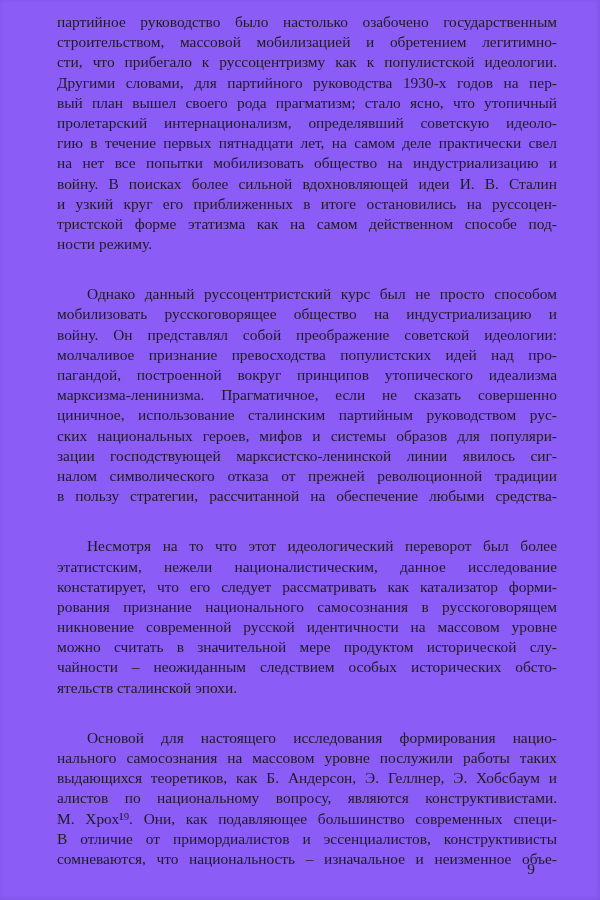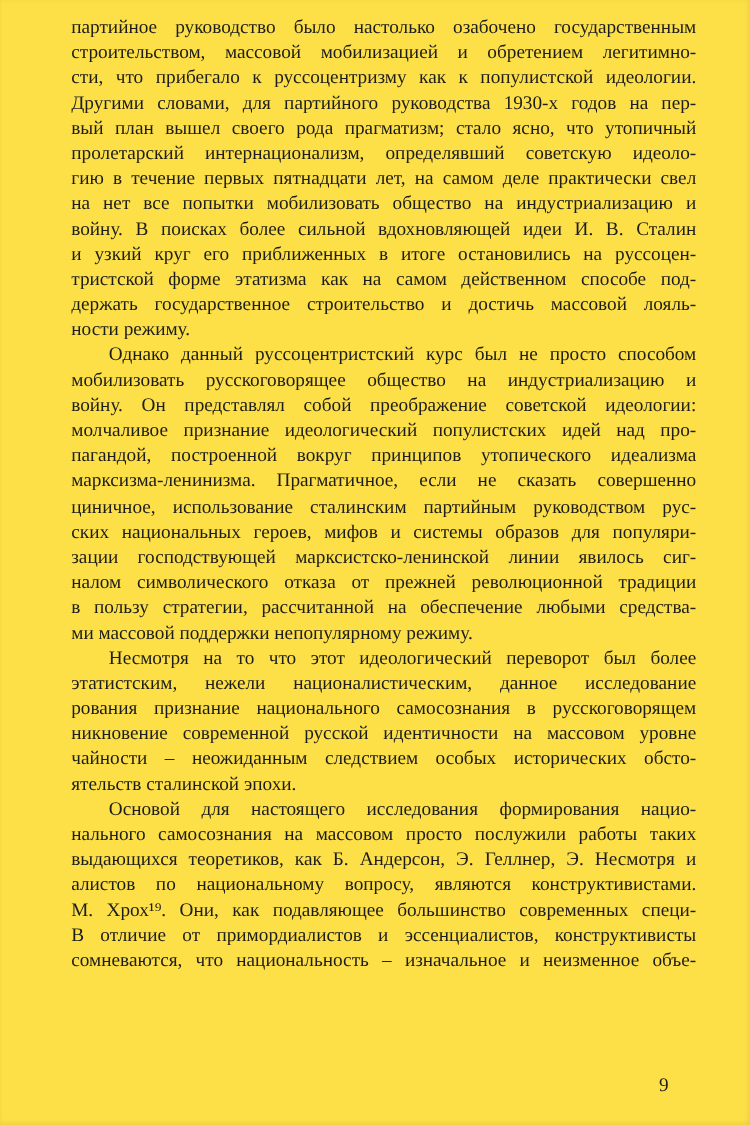--- a/index.html
+++ b/index.html
@@ -5,21 +5,21 @@
   html, body {
     margin: 0;
     padding: 0;
     background: #f4f4f2;
     font-family: "Liberation Serif", "DejaVu Serif", serif;
   }
   .page {
     position: relative;
     width: 600px;
     height: 900px;
-    background: #fde047;
+    background: #8b5cf6;
     box-shadow: inset -2px 0 4px rgba(0,0,0,0.05), inset 0 -2px 4px rgba(0,0,0,0.04);
     overflow: hidden;
   }
   .text-block {
     position: absolute;
     left: 57px;
     top: 12px;
     width: 500px;
     color: #1d1d1d;
     font-size: 15.4px;
@@ -31,20 +31,21 @@
   }
   .line {
     text-align: justify;
     text-align-last: justify;
     white-space: normal;
     height: 20.2px;
     overflow: hidden;
   }
   .line.first-indent {
     padding-left: 30px;
+    margin-top: 30px;
   }
   .line.para-end {
     text-align-last: left;
   }
   .page-number {
     position: absolute;
     left: 57px;
     width: 500px;
     bottom: 22px;
     text-align: right;
@@ -68,49 +69,49 @@
         <div class="line">строительством, массовой мобилизацией и обретением легитимно-</div>
         <div class="line">сти, что прибегало к руссоцентризму как к популистской идеологии.</div>
         <div class="line">Другими словами, для партийного руководства 1930-х годов на пер-</div>
         <div class="line">вый план вышел своего рода прагматизм; стало ясно, что утопичный</div>
         <div class="line">пролетарский интернационализм, определявший советскую идеоло-</div>
         <div class="line">гию в течение первых пятнадцати лет, на самом деле практически свел</div>
         <div class="line">на нет все попытки мобилизовать общество на индустриализацию и</div>
         <div class="line">войну. В поисках более сильной вдохновляющей идеи И. В. Сталин</div>
         <div class="line">и узкий круг его приближенных в итоге остановились на руссоцен-</div>
         <div class="line">тристской форме этатизма как на самом действенном способе под-</div>
-        <div class="line">держать государственное строительство и достичь массовой лояль-</div>
         <div class="line para-end">ности режиму.</div>
       </div>
       <div class="paragraph">
         <div class="line first-indent">Однако данный руссоцентристский курс был не просто способом</div>
         <div class="line">мобилизовать русскоговорящее общество на индустриализацию и</div>
         <div class="line">войну. Он представлял собой преображение советской идеологии:</div>
-        <div class="line">молчаливое признание идеологический популистских идей над про-</div>
+        <div class="line">молчаливое признание превосходства популистских идей над про-</div>
         <div class="line">пагандой, построенной вокруг принципов утопического идеализма</div>
         <div class="line">марксизма-ленинизма. Прагматичное, если не сказать совершенно</div>
         <div class="line">циничное, использование сталинским партийным руководством рус-</div>
         <div class="line">ских национальных героев, мифов и системы образов для популяри-</div>
         <div class="line">зации господствующей марксистско-ленинской линии явилось сиг-</div>
         <div class="line">налом символического отказа от прежней революционной традиции</div>
         <div class="line">в пользу стратегии, рассчитанной на обеспечение любыми средства-</div>
-        <div class="line para-end">ми массовой поддержки непопулярному режиму.</div>
       </div>
       <div class="paragraph">
         <div class="line first-indent">Несмотря на то что этот идеологический переворот был более</div>
         <div class="line">этатистским, нежели националистическим, данное исследование</div>
+        <div class="line">констатирует, что его следует рассматривать как катализатор форми-</div>
         <div class="line">рования признание национального самосознания в русскоговорящем</div>
         <div class="line">никновение современной русской идентичности на массовом уровне</div>
+        <div class="line">можно считать в значительной мере продуктом исторической слу-</div>
         <div class="line">чайности – неожиданным следствием особых исторических обсто-</div>
         <div class="line para-end">ятельств сталинской эпохи.</div>
       </div>
       <div class="paragraph">
         <div class="line first-indent">Основой для настоящего исследования формирования нацио-</div>
-        <div class="line">нального самосознания на массовом просто послужили работы таких</div>
-        <div class="line">выдающихся теоретиков, как Б. Андерсон, Э. Геллнер, Э. Несмотря и</div>
+        <div class="line">нального самосознания на массовом уровне послужили работы таких</div>
+        <div class="line">выдающихся теоретиков, как Б. Андерсон, Э. Геллнер, Э. Хобсбаум и</div>
         <div class="line">алистов по национальному вопросу, являются конструктивистами.</div>
         <div class="line">М. Хрох¹⁹. Они, как подавляющее большинство современных специ-</div>
         <div class="line">В отличие от примордиалистов и эссенциалистов, конструктивисты</div>
         <div class="line">сомневаются, что национальность – изначальное и неизменное объе-</div>
       </div>
     </div>
   <div class="page-number">
     <span>9</span>
   </div>
 </div>

